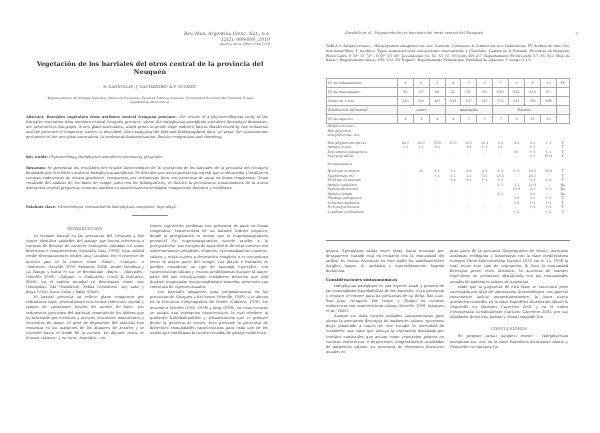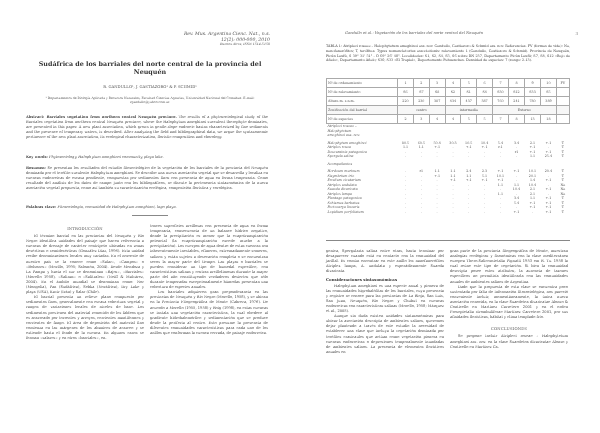--- a/index.html
+++ b/index.html
@@ -47,21 +47,21 @@
 </head>
 <body>
 
 <div class="page left">
   <div class="hdr-r">
     <div class="l1">Rev. Mus. Argentino Cienc. Nat., n.s.</div>
     <div class="l1">12(2): 000-000, 2010</div>
     <div class="l3">Buenos Aires, ISSN 1514-5158</div>
   </div>
 
-  <div class="title">Sudáfrica de los barriales del norte central de la provincia del Neuquén</div>
+  <div class="title">Vegetación de los barriales del otros central de la provincia del Neuquén</div>
   <div class="authors">R. GANDULLO¹, J. GASTIAZORO¹ &amp; P. SCHMID¹</div>
   <div class="affil">¹ Departamentos de Biología Aplicada y Recursos Naturales, Facultad Ciencias Agrarias, Universidad Nacional del Comahue. E-mail: rgandullo@yahoo.com.ar.</div>
 
   <div class="abstract txt">
     <span class="b">Abstract: Barriales vegetation from northern central Neuquén province.</span><span> The results of a phytosociological study of the Barriales vegetation from northern central Neuquén province, where the Halophytum ameghinoi succulent therophyte dominates, are presented in this paper. A new plant association, which grows in gentle-slope endoreic basins characterized by fine sediments and the presence of temporary waters, is described. After analyzing the field and bibliographical data, we argue the syntaxonomic pertinence of the new plant association, its ecological characterization, floristic composition and chorology.</span>
   </div>
   <div class="keywords txt">
     <span class="b">Key words:</span><span class="it"> Phytosociology, Halophytum ameghinoi community, playa lake.</span>
   </div>
   <div class="resumen txt">

